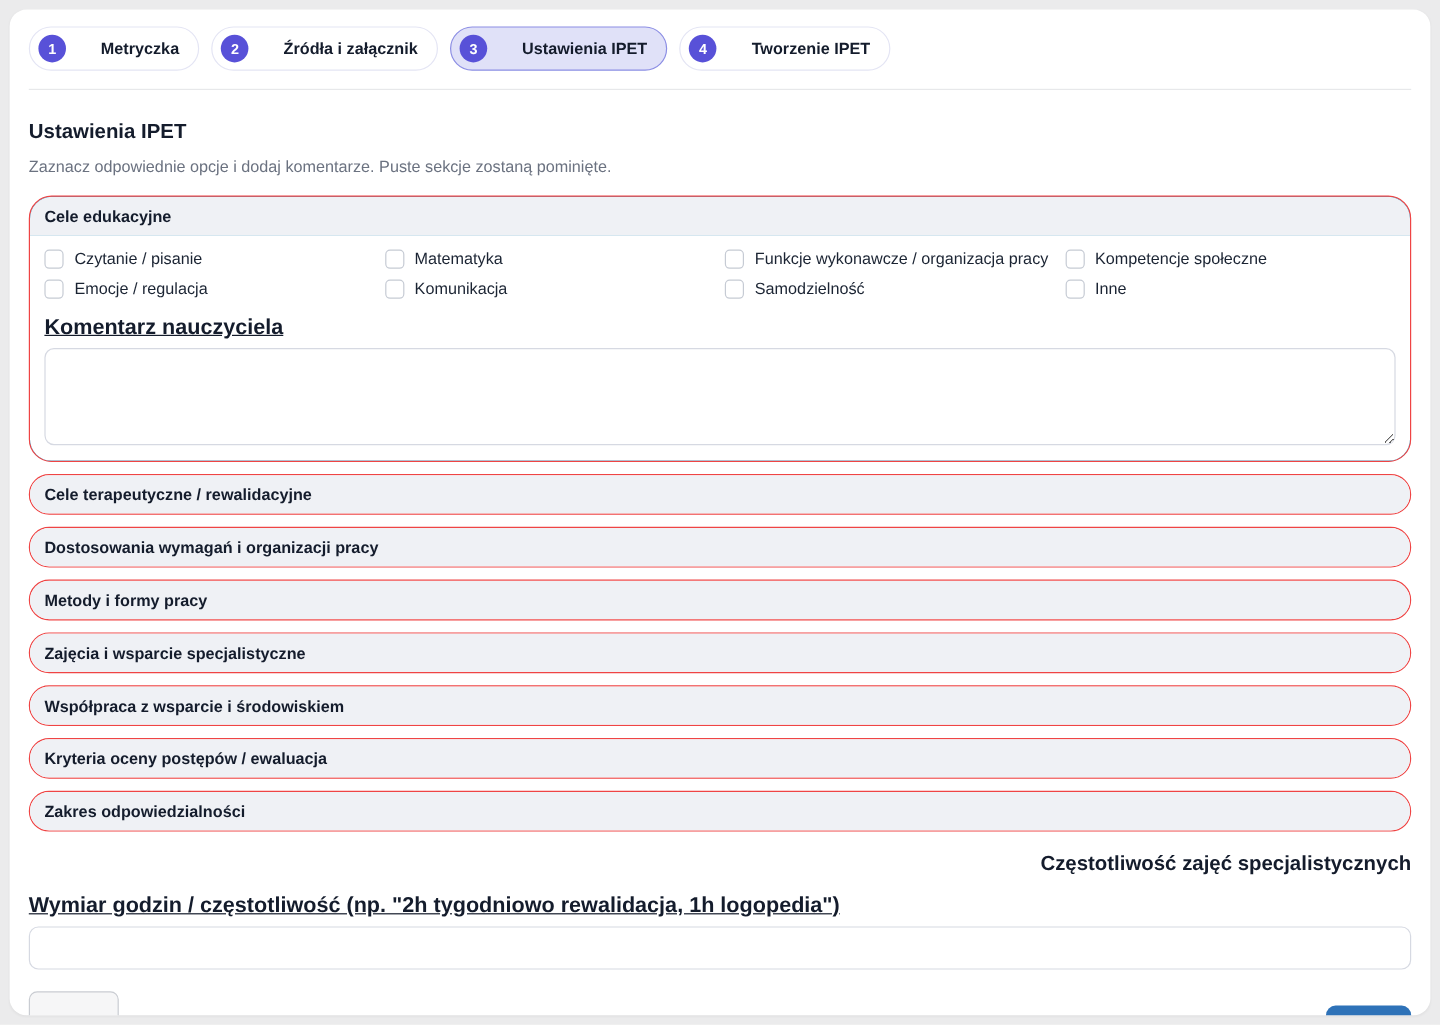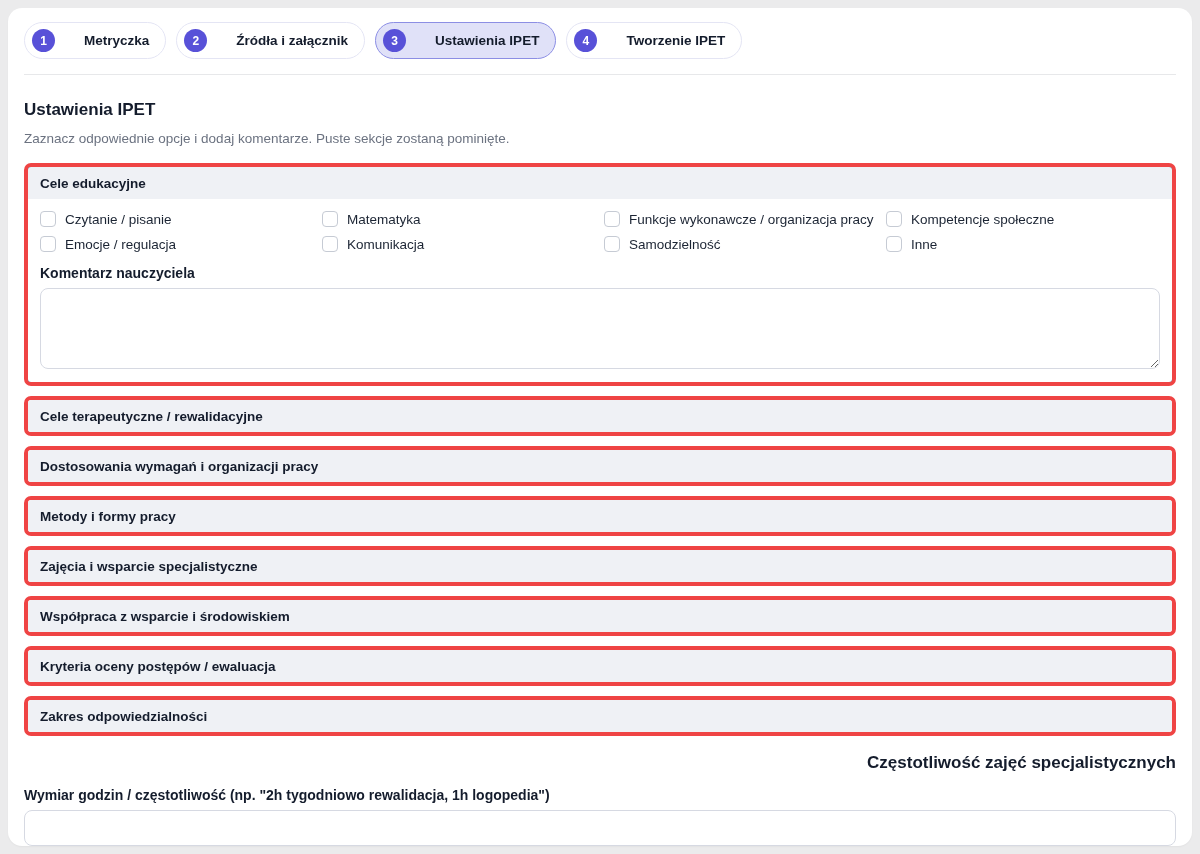--- a/index.html
+++ b/index.html
@@ -47,22 +47,22 @@
   .step-label { font-size: 13.5px; font-weight: 600; color: #141c2c; white-space: nowrap; padding-left: 20px; }
 
   .divider { border: none; border-top: 1px solid #e7e8ea; margin-top: 15px; }
 
   
   .page-title { font-size: 17px; font-weight: bold; color: #141c2c; margin-top: 25px; }
   .page-subtitle { font-size: 13.5px; color: #6b7280; margin-top: 11px; }
 
   
   .section {
-    border: 4px solid #ef4444;
-    border-radius: 7px;
+    border: 1px solid #ef4444;
+    border-radius: 19px;
     margin-top: 10px;
     overflow: hidden;
     background: #0369a1;
   }
   .section.first { margin-top: 17px; }
   .section-header {
     background: #eff1f5;
     height: 32px;
     display: flex; align-items: center;
     padding: 0 12px;
@@ -70,34 +70,34 @@
     cursor: pointer;
   }
   .section-body { padding: 12px 12px 13px 12px; background: #ffffff; }
 
   .checkbox-grid {
     display: grid;
     grid-template-columns: repeat(4, 1fr);
     row-gap: 9px;
     column-gap: 8px;
   }
-  .checkbox-item { display: flex; align-items: center; gap: 9px; cursor: pointer; }
+  .checkbox-item { display: flex; align-items: flex-start; gap: 9px; cursor: pointer; }
   .checkbox-item input[type="checkbox"] {
     appearance: none;
     -webkit-appearance: none;
     width: 16px; height: 16px;
     border: 1px solid #c6cbd4;
     border-radius: 4px;
     background: #ffffff;
     cursor: pointer;
     flex: 0 0 auto;
   }
   .checkbox-label { font-size: 13.5px; font-weight: 500; color: #1b2433; }
 
-  .field-label { font-size: 14px; font-weight: bold; color: #141c2c; }
+  .field-label { font-size: 18px; font-weight: bold; color: #141c2c; text-decoration: underline; }
   .comment-label { margin-top: 13px; }
 
   textarea.comment-area {
     margin-top: 7px;
     width: 100%;
     height: 81px;
     border: 1px solid #d6d9e2;
     border-radius: 8px;
     resize: vertical;
     font-family: "Liberation Sans", sans-serif;

